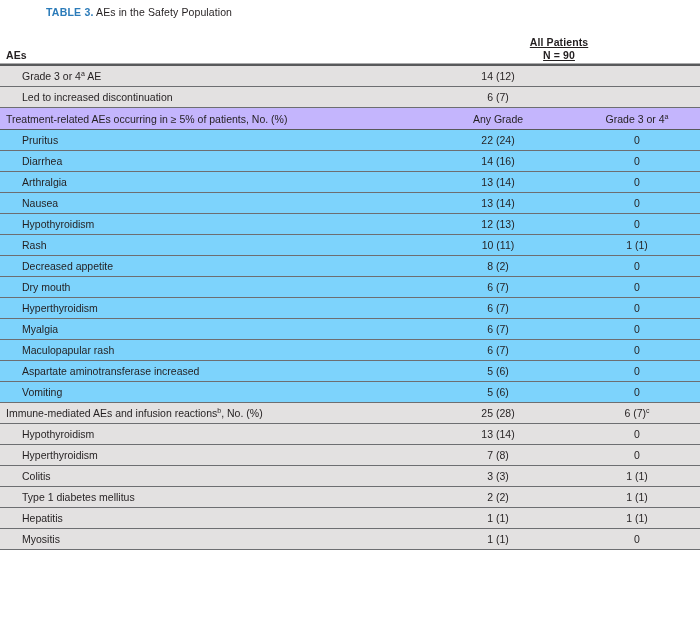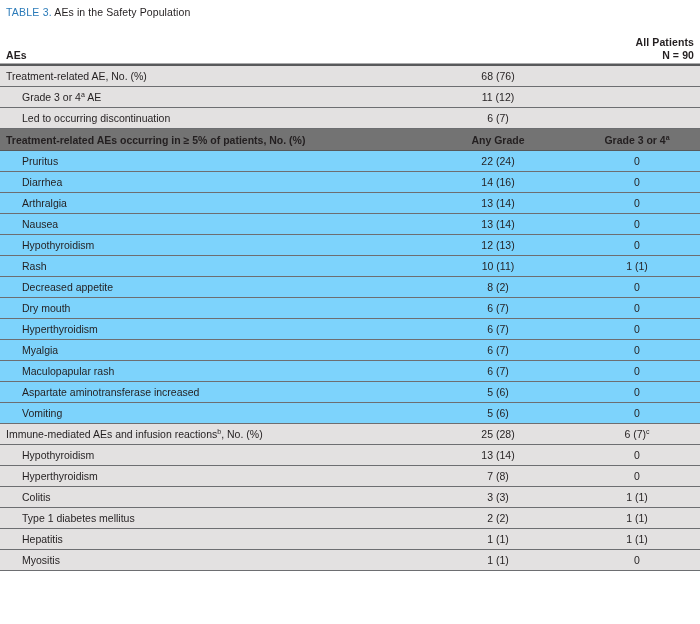--- a/index.html
+++ b/index.html
@@ -23,22 +23,23 @@
 
   
   .caption {
     font-size: 10.5px;
     line-height: 13px;
     padding: 6px 6px 7px 6px;
     letter-spacing: 0.01em;
   }
   .caption-label {
     color: #2b7bb9;
-    font-weight: normal;
+    font-weight: bold;
     letter-spacing: 0.02em;
+    margin-left: 40px;
   }
   .caption-text {
     color: #231f20;
   }
 
   
   table.ae-table {
     width: 700px;
     border-collapse: collapse;
     table-layout: fixed;
@@ -56,40 +57,41 @@
     vertical-align: bottom;
     padding: 0 6px 4px 6px;
     background: #ffffff;
     letter-spacing: 0.01em;
   }
   th.h-label {
     text-align: left;
     padding-left: 6px;
   }
   th.h-any {
-    text-align: right;
+    text-align: center;
     line-height: 12.5px;
+    text-decoration: underline;
   }
   thead tr.hdr-top th {
     border-bottom: 1.4px solid #58595b;
     padding-top: 10px;
   }
   
   thead tr.hdr-top th.h-label,
   thead tr.hdr-top th.h-any,
   thead tr.hdr-top th.h-g34 {
     box-shadow: inset 0 -4px 0 -2.6px #58595b;
   }
 
   
   tr.subhead td {
-    font-weight: bold;
+    font-weight: normal;
     font-size: 10.5px;
     padding: 5px 6px 4px 6px;
-    background: #737373;
+    background: #c4b5fd;
     border-top: 1.2px solid #58595b;
     border-bottom: 1.2px solid #58595b;
   }
   tr.subhead td.s-label { text-align: left; }
   tr.subhead td.s-any   { text-align: center; }
   tr.subhead td.s-g34   { text-align: center; padding-right: 10px; }
 
   
   tbody td {
     padding: 4px 6px 4px 6px;
@@ -139,32 +141,27 @@
       <tr class="hdr-top">
         <th class="h-label">AEs</th>
         <th class="h-any" colspan="2">
           <span>All Patients</span><br>
           <span>N = 90</span>
         </th>
       </tr>
     </thead>
 
     <tbody id="table-body">
-        <tr class="shaded noindent">
-          <td class="t-label"><span>Treatment-related AE, No. (%)</span></td>
-          <td class="t-any"><span>68 (76)</span></td>
+        <tr class="shaded indent">
+          <td class="t-label"><span>Grade 3 or 4</span><sup>a</sup><span> AE</span></td>
+          <td class="t-any"><span>14 (12)</span></td>
           <td class="t-g34"><span></span></td>
         </tr>
         <tr class="shaded indent">
-          <td class="t-label"><span>Grade 3 or 4</span><sup>a</sup><span> AE</span></td>
-          <td class="t-any"><span>11 (12)</span></td>
-          <td class="t-g34"><span></span></td>
-        </tr>
-        <tr class="shaded indent">
-          <td class="t-label"><span>Led to occurring discontinuation</span></td>
+          <td class="t-label"><span>Led to increased discontinuation</span></td>
           <td class="t-any"><span>6 (7)</span></td>
           <td class="t-g34"><span></span></td>
         </tr>
         <tr class="subhead">
           <td class="s-label">Treatment-related AEs occurring in ≥ 5% of patients, No. (%)</td>
           <td class="s-any">Any Grade</td>
           <td class="s-g34"><span>Grade 3 or 4</span><sup>a</sup></td>
         </tr>
         <tr class="plain indent">
           <td class="t-label"><span>Pruritus</span></td>

